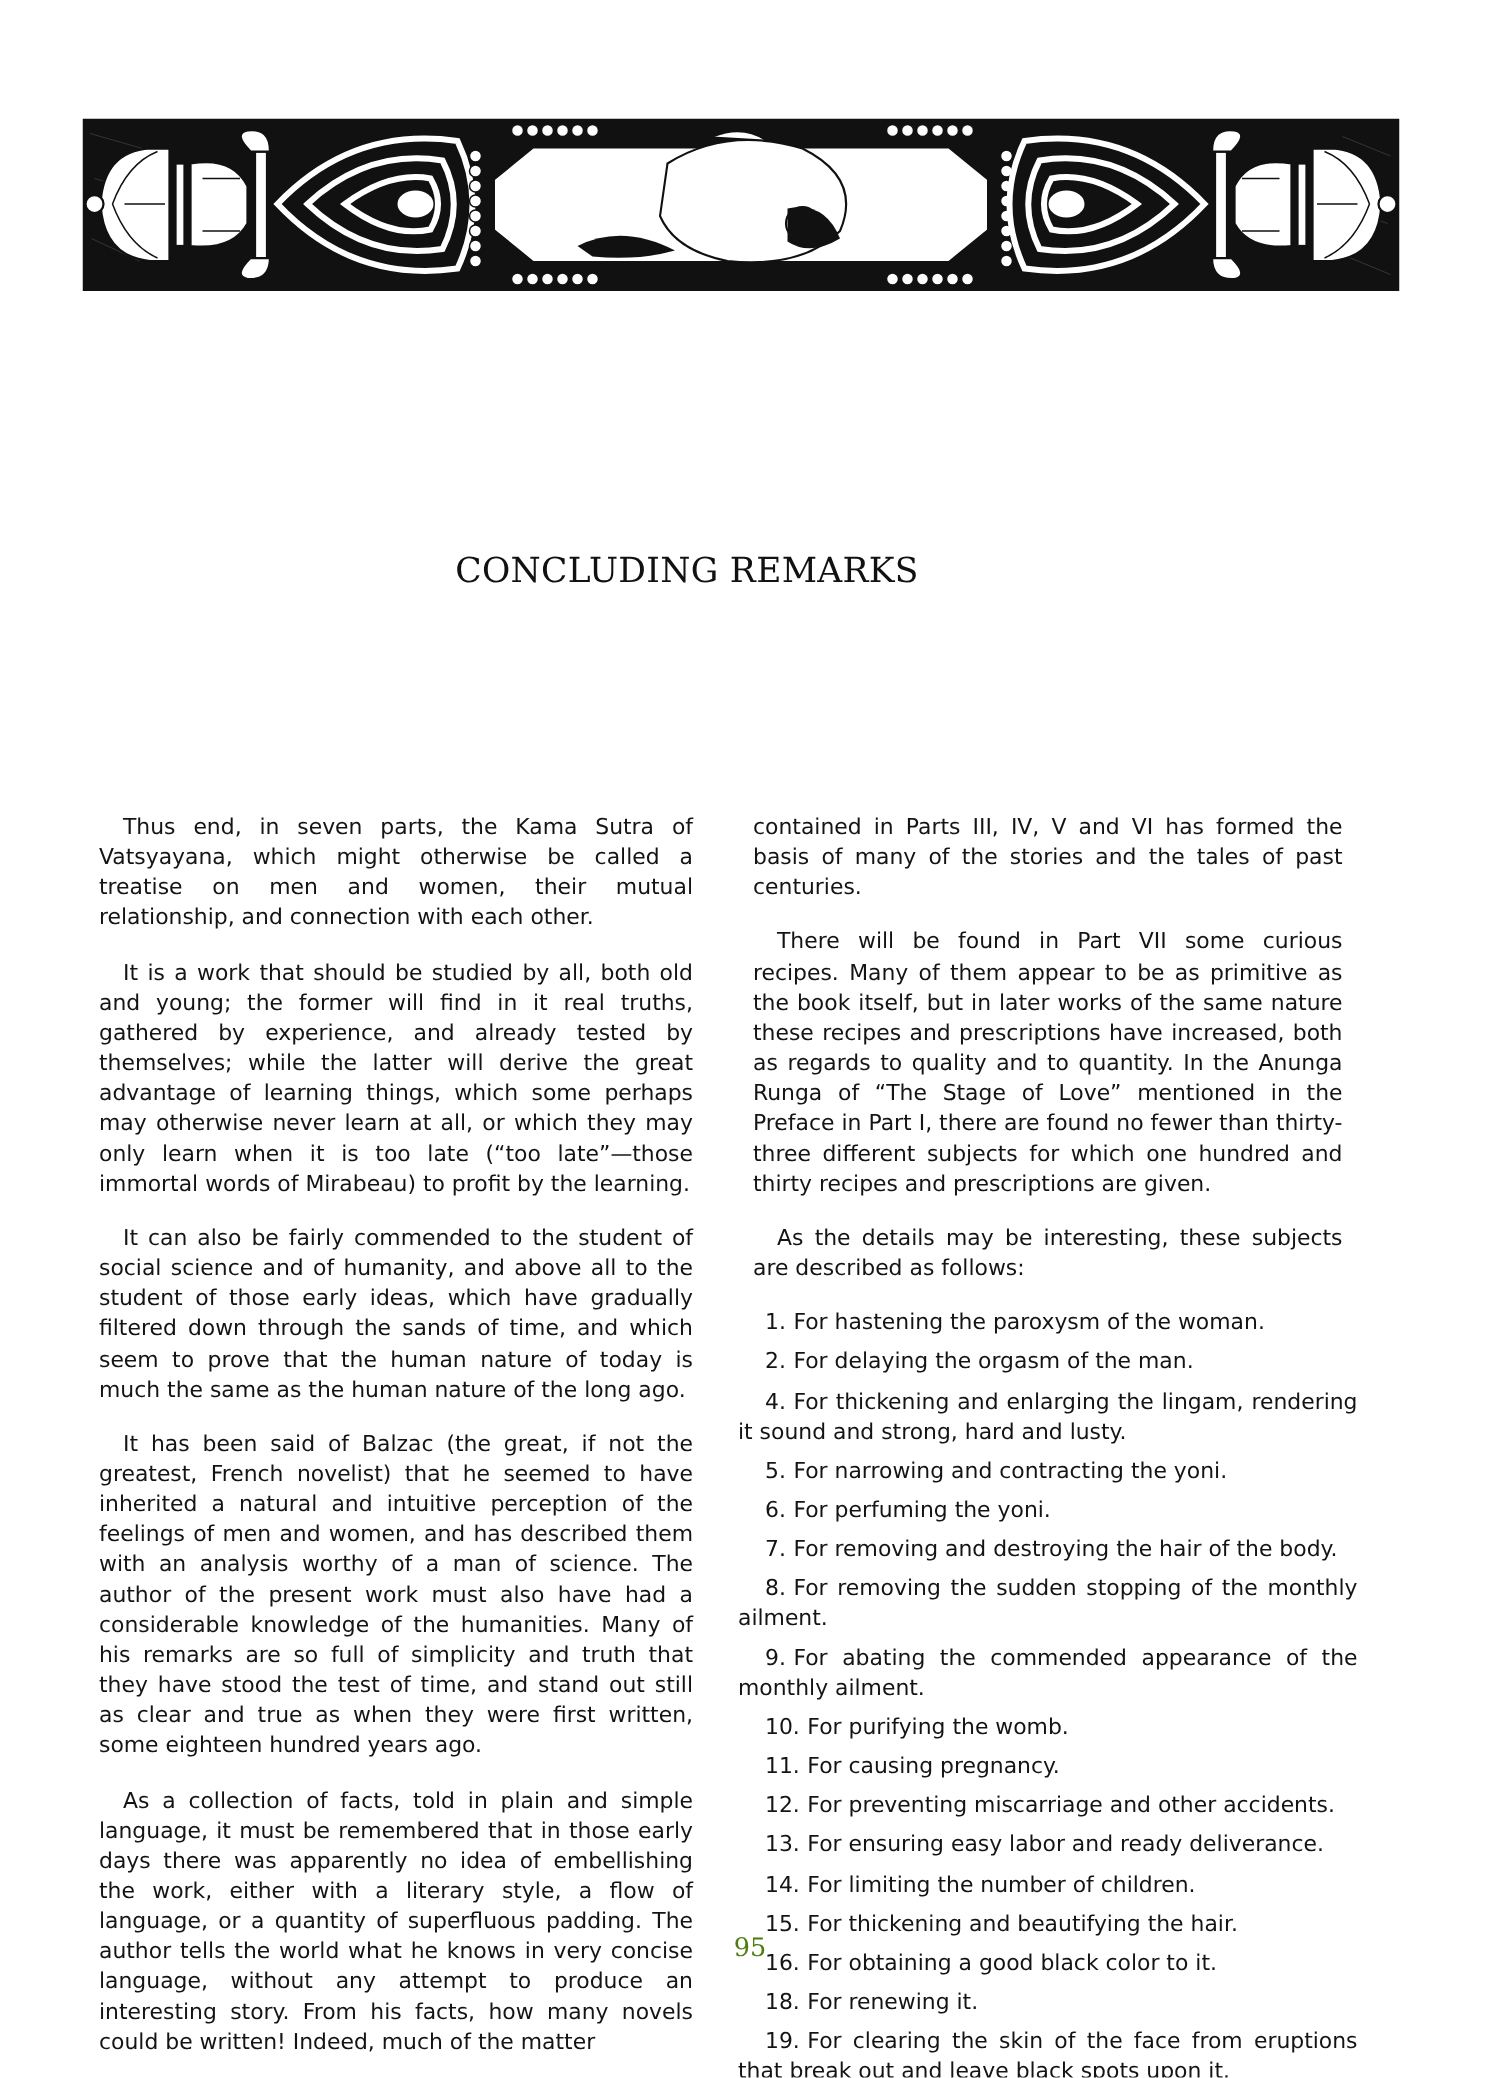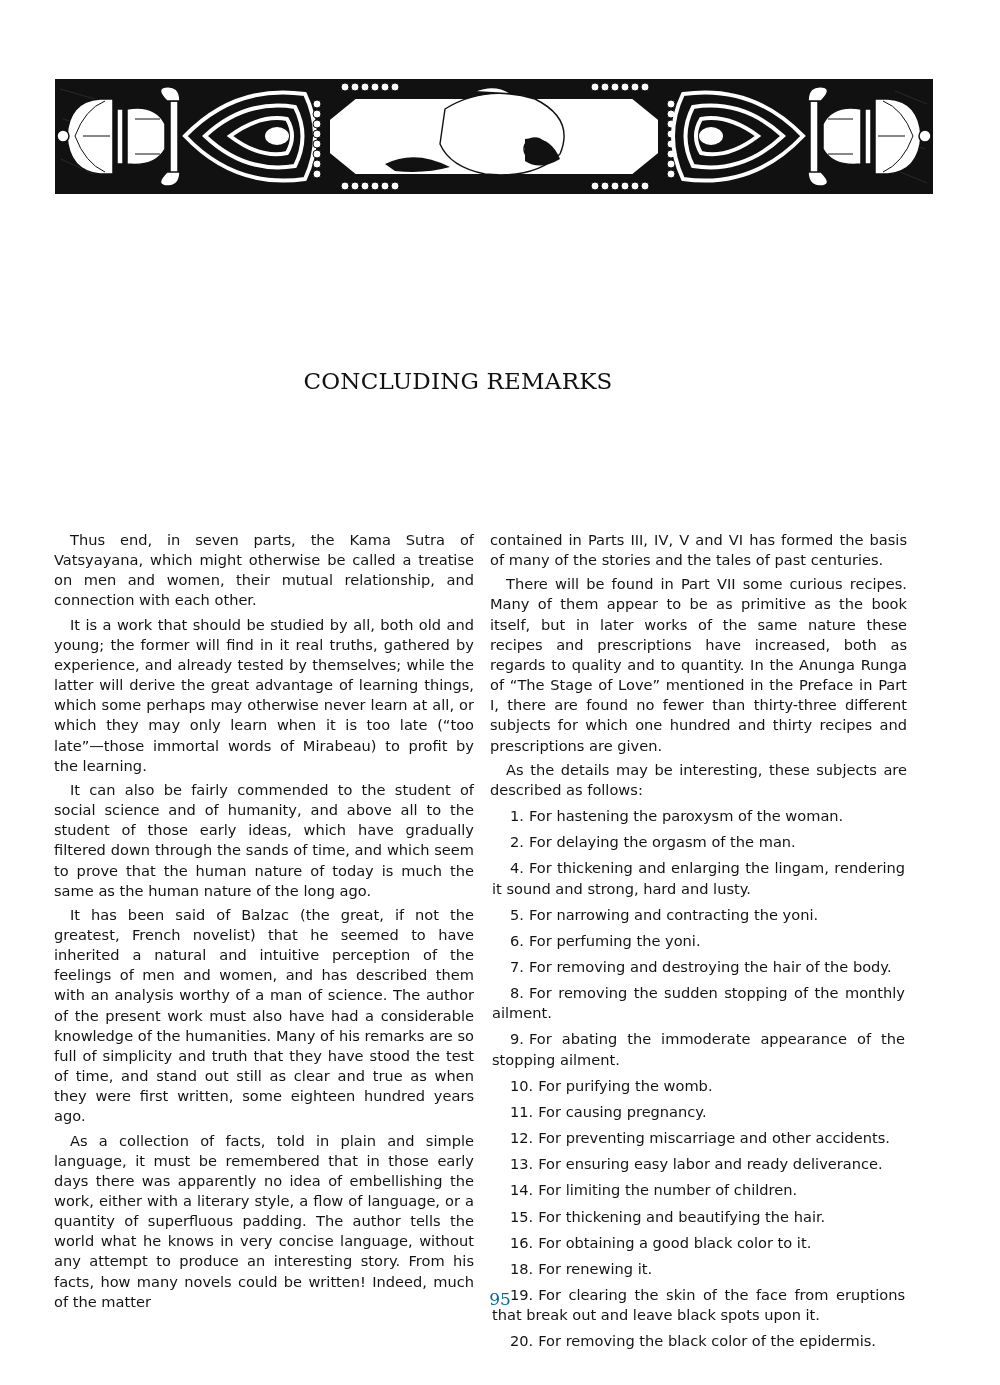--- a/index.html
+++ b/index.html
@@ -6,26 +6,26 @@
   body { width:1000px; height:1385px; position:relative; overflow:hidden;
          font-family:"DejaVu Sans", sans-serif; color:#141414; }
   .ornament { position:absolute; left:55px; top:79px; width:878px; height:115px; }
   .ornament svg { width:100%; height:100%; display:block; }
   .title { position:absolute; left:0; width:916px; top:368px; text-align:center;
            font-family:"DejaVu Serif", serif; font-size:23px; letter-spacing:0.2px;
            font-weight:normal; margin:0; color:#111; }
   .col { position:absolute; top:526px; width:428px; font-size:14.6px; line-height:20.15px; }
   .col.left { left:50px; }
   .col.right { left:486px; width:425px; }
-  .col p { margin:4px; text-align:justify; text-indent:16px; }
+  .col p { margin:16px; text-align:justify; text-indent:16px; }
   .col p.noindent { text-indent:0; }
   .col .item { margin:6px; text-indent:18px; text-align:justify; }
   .col .item .num { margin-right:5px; }
   .pagenum { position:absolute; left:0; width:1000px; top:1289px; text-align:center;
-             font-family:"DejaVu Serif", serif; font-size:17px; color:#0369a1; }
+             font-family:"DejaVu Serif", serif; font-size:17px; color:#4d7c0f; }
 </style>
 </head>
 <body>
 
 <div class="ornament">
   <svg viewBox="0 0 878 115" preserveAspectRatio="none">
     <rect x="0" y="0" width="878" height="115" fill="#111"></rect>
 
     <g stroke="#555" stroke-width="0.6" opacity="0.6">
       <line x1="5" y1="10" x2="40" y2="20"></line>
@@ -154,21 +154,21 @@
   <p>There will be found in Part VII some curious recipes. Many of them appear to be as primitive as the book itself, but in later works of the same nature these recipes and prescriptions have increased, both as regards to quality and to quantity. In the Anunga Runga of “The Stage of Love” mentioned in the Preface in Part I, there are found no fewer than thirty-three different subjects for which one hundred and thirty recipes and prescriptions are given.</p>
   <p>As the details may be interesting, these subjects are described as follows:</p>
   <div>
     <p class="item"><span class="num">1.</span><span>For hastening the paroxysm of the woman.</span></p>
     <p class="item"><span class="num">2.</span><span>For delaying the orgasm of the man.</span></p>
     <p class="item"><span class="num">4.</span><span>For thickening and enlarging the lingam, rendering it sound and strong, hard and lusty.</span></p>
     <p class="item"><span class="num">5.</span><span>For narrowing and contracting the yoni.</span></p>
     <p class="item"><span class="num">6.</span><span>For perfuming the yoni.</span></p>
     <p class="item"><span class="num">7.</span><span>For removing and destroying the hair of the body.</span></p>
     <p class="item"><span class="num">8.</span><span>For removing the sudden stopping of the monthly ailment.</span></p>
-    <p class="item"><span class="num">9.</span><span>For abating the immoderate appearance of the stopping ailment.</span></p>
+    <p class="item"><span class="num">9.</span><span>For abating the commended appearance of the monthly ailment.</span></p>
     <p class="item"><span class="num">10.</span><span>For purifying the womb.</span></p>
     <p class="item"><span class="num">11.</span><span>For causing pregnancy.</span></p>
     <p class="item"><span class="num">12.</span><span>For preventing miscarriage and other accidents.</span></p>
     <p class="item"><span class="num">13.</span><span>For ensuring easy labor and ready deliverance.</span></p>
     <p class="item"><span class="num">14.</span><span>For limiting the number of children.</span></p>
     <p class="item"><span class="num">15.</span><span>For thickening and beautifying the hair.</span></p>
     <p class="item"><span class="num">16.</span><span>For obtaining a good black color to it.</span></p>
     <p class="item"><span class="num">18.</span><span>For renewing it.</span></p>
     <p class="item"><span class="num">19.</span><span>For clearing the skin of the face from eruptions that break out and leave black spots upon it.</span></p>
     <p class="item"><span class="num">20.</span><span>For removing the black color of the epidermis.</span></p>

